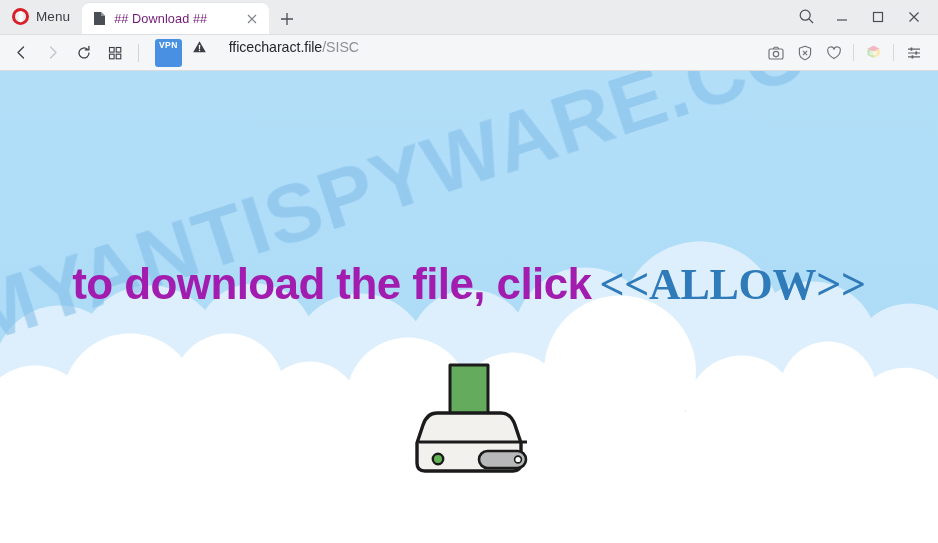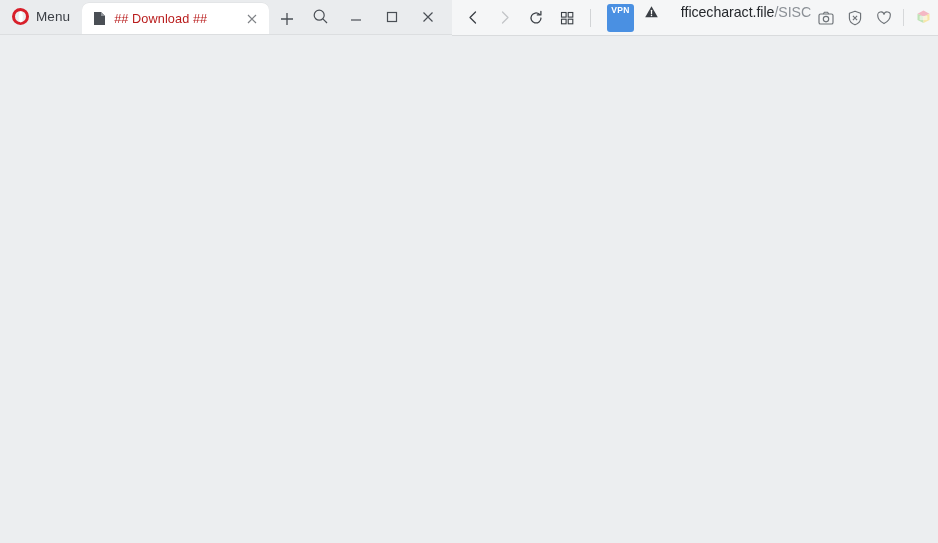--- a/index.html
+++ b/index.html
@@ -2,21 +2,21 @@
 <html><head>
 <meta charset="utf-8">
 <style>
   * { margin:0; padding:0; box-sizing:border-box; }
   html,body { width:938px; height:543px; overflow:hidden; }
   body {
     font-family:"Liberation Sans", sans-serif;
     background:#eceef0;
     -webkit-font-smoothing:antialiased;
   }
-  .browser { width:938px; height:543px; position:relative; display:flex; flex-direction:row; }
+  .browser { width:938px; height:543px; position:relative; display:flex; flex-direction:column; }
 
   
   .tabstrip {
     height:35px; background:#eaecee; display:flex; align-items:flex-end;
     position:relative; flex:0 0 35px; border-bottom:1px solid #dcdee0;
   }
   .menu-btn {
     display:flex; align-items:center; gap:7px; height:35px;
     padding:0 12px 0 12px; cursor:default;
   }
@@ -32,21 +32,21 @@
 
   .tab {
     height:31px; width:187px; background:#ffffff;
     border-radius:7px 7px 0 0; display:flex; align-items:center;
     padding:0 8px 0 11px; gap:8px; position:relative;
     box-shadow:0 -0.5px 0 rgba(0,0,0,.06);
   }
   .tab-favicon { width:13px; height:15px; flex:0 0 13px; position:relative; }
   .tab-favicon svg { display:block; }
   .tab-title {
-    flex:1; font-size:12.7px; color:#b91c1c; white-space:nowrap;
+    flex:1; font-size:12.7px; color:#701a75; white-space:nowrap;
     overflow:hidden; text-overflow:ellipsis; letter-spacing:.1px;
   }
   .tab-close { width:18px; height:18px; flex:0 0 18px; position:relative; opacity:.75; }
   .newtab {
     width:30px; height:31px; display:flex; align-items:center; justify-content:center;
     position:relative; margin-left:3px;
   }
   .winctl { margin-left:auto; display:flex; align-items:center; height:35px; padding-right:6px; gap:0; }
   .winbtn { width:36px; height:35px; display:flex; align-items:center; justify-content:center; }
 

